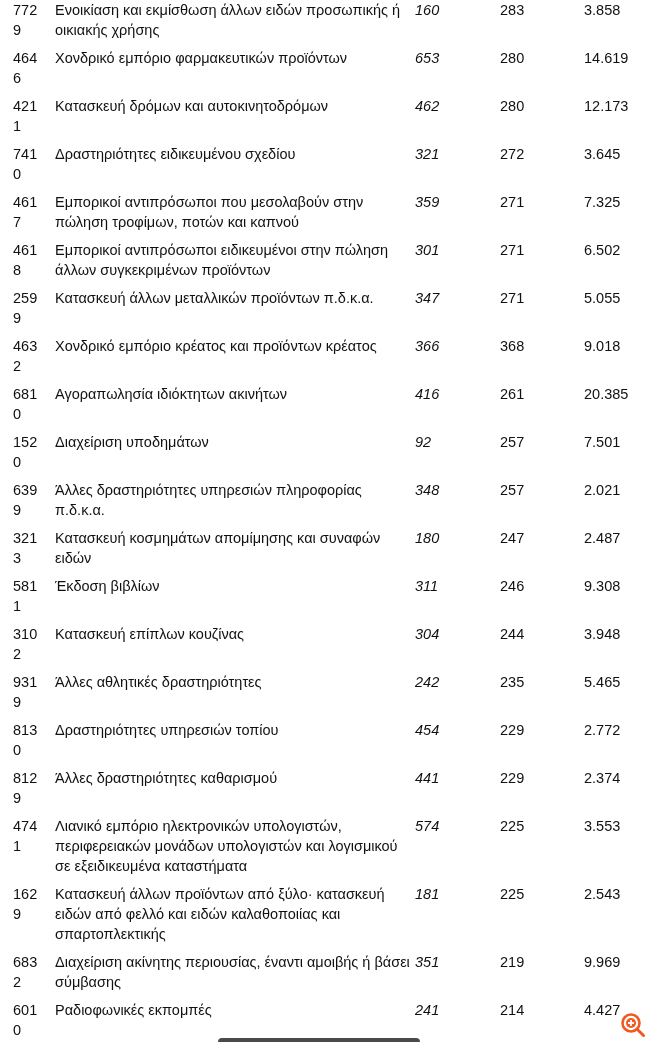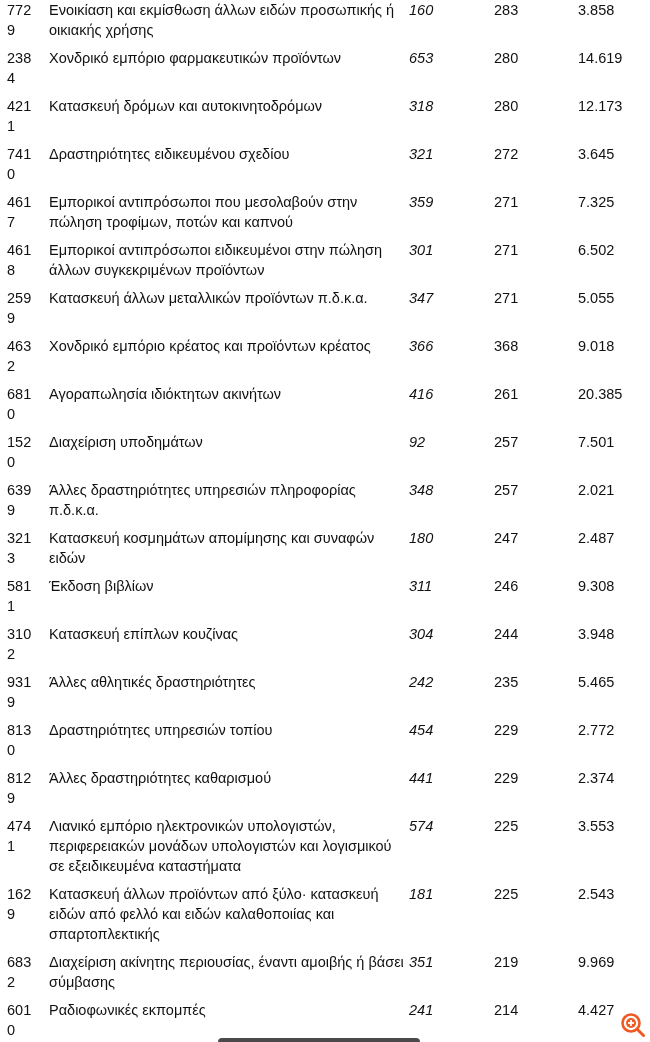--- a/index.html
+++ b/index.html
@@ -2,21 +2,21 @@
 <html><head>
 <meta charset="utf-8">
 <style>
   html, body { margin: 0; padding: 0; background: #ffffff; }
   body {
     width: 650px; height: 1042px; overflow: hidden; position: relative;
     font-family: "Liberation Sans", "DejaVu Sans", sans-serif;
     color: #111111; font-size: 14.5px;
   }
   .table { position: absolute; left: 0; top: 0; width: 650px; }
-  .row { display: flex; align-items: flex-start; line-height: 20px; padding-bottom: 8px; }
+  .row { display: flex; align-items: flex-start; line-height: 20px; padding-bottom: 8px; justify-content: center; }
   .code { width: 49px; padding-left: 7px; box-sizing: border-box; word-break: break-all; flex: none; }
   .code span { display: block; width: 30px; }
   .desc { width: 360px; flex: none; padding-right: 4px; box-sizing: border-box; }
   .n1 { width: 85px; flex: none; font-style: italic; }
   .n2 { width: 84px; flex: none; }
   .n3 { width: 60px; flex: none; }
   .zoom-btn {
     position: absolute; left: 620px; top: 1012px; width: 26px; height: 26px;
     cursor: pointer;
   }
@@ -33,33 +33,33 @@
       <div class="code">
         <span>7729</span>
       </div>
       <div class="desc">Ενοικίαση και εκμίσθωση άλλων ειδών προσωπικής ή οικιακής χρήσης</div>
       <div class="n1">160</div>
       <div class="n2">283</div>
       <div class="n3">3.858</div>
     </div>
     <div class="row">
       <div class="code">
-        <span>2384</span>
+        <span>4646</span>
       </div>
       <div class="desc">Χονδρικό εμπόριο φαρμακευτικών προϊόντων</div>
       <div class="n1">653</div>
       <div class="n2">280</div>
       <div class="n3">14.619</div>
     </div>
     <div class="row">
       <div class="code">
         <span>4211</span>
       </div>
       <div class="desc">Κατασκευή δρόμων και αυτοκινητοδρόμων</div>
-      <div class="n1">318</div>
+      <div class="n1">462</div>
       <div class="n2">280</div>
       <div class="n3">12.173</div>
     </div>
     <div class="row">
       <div class="code">
         <span>7410</span>
       </div>
       <div class="desc">Δραστηριότητες ειδικευμένου σχεδίου</div>
       <div class="n1">321</div>
       <div class="n2">272</div>

